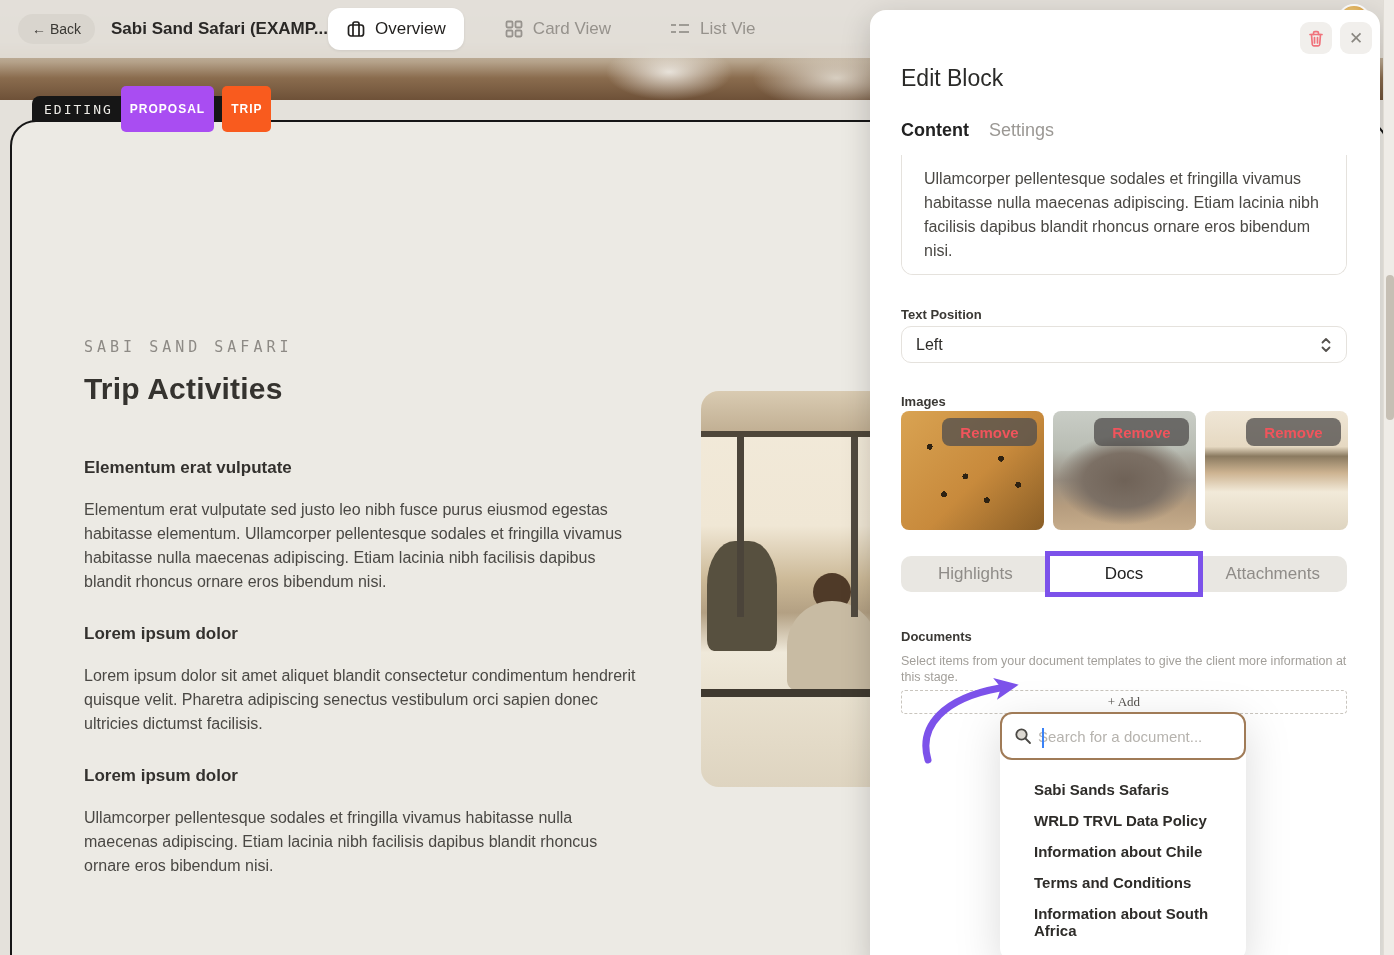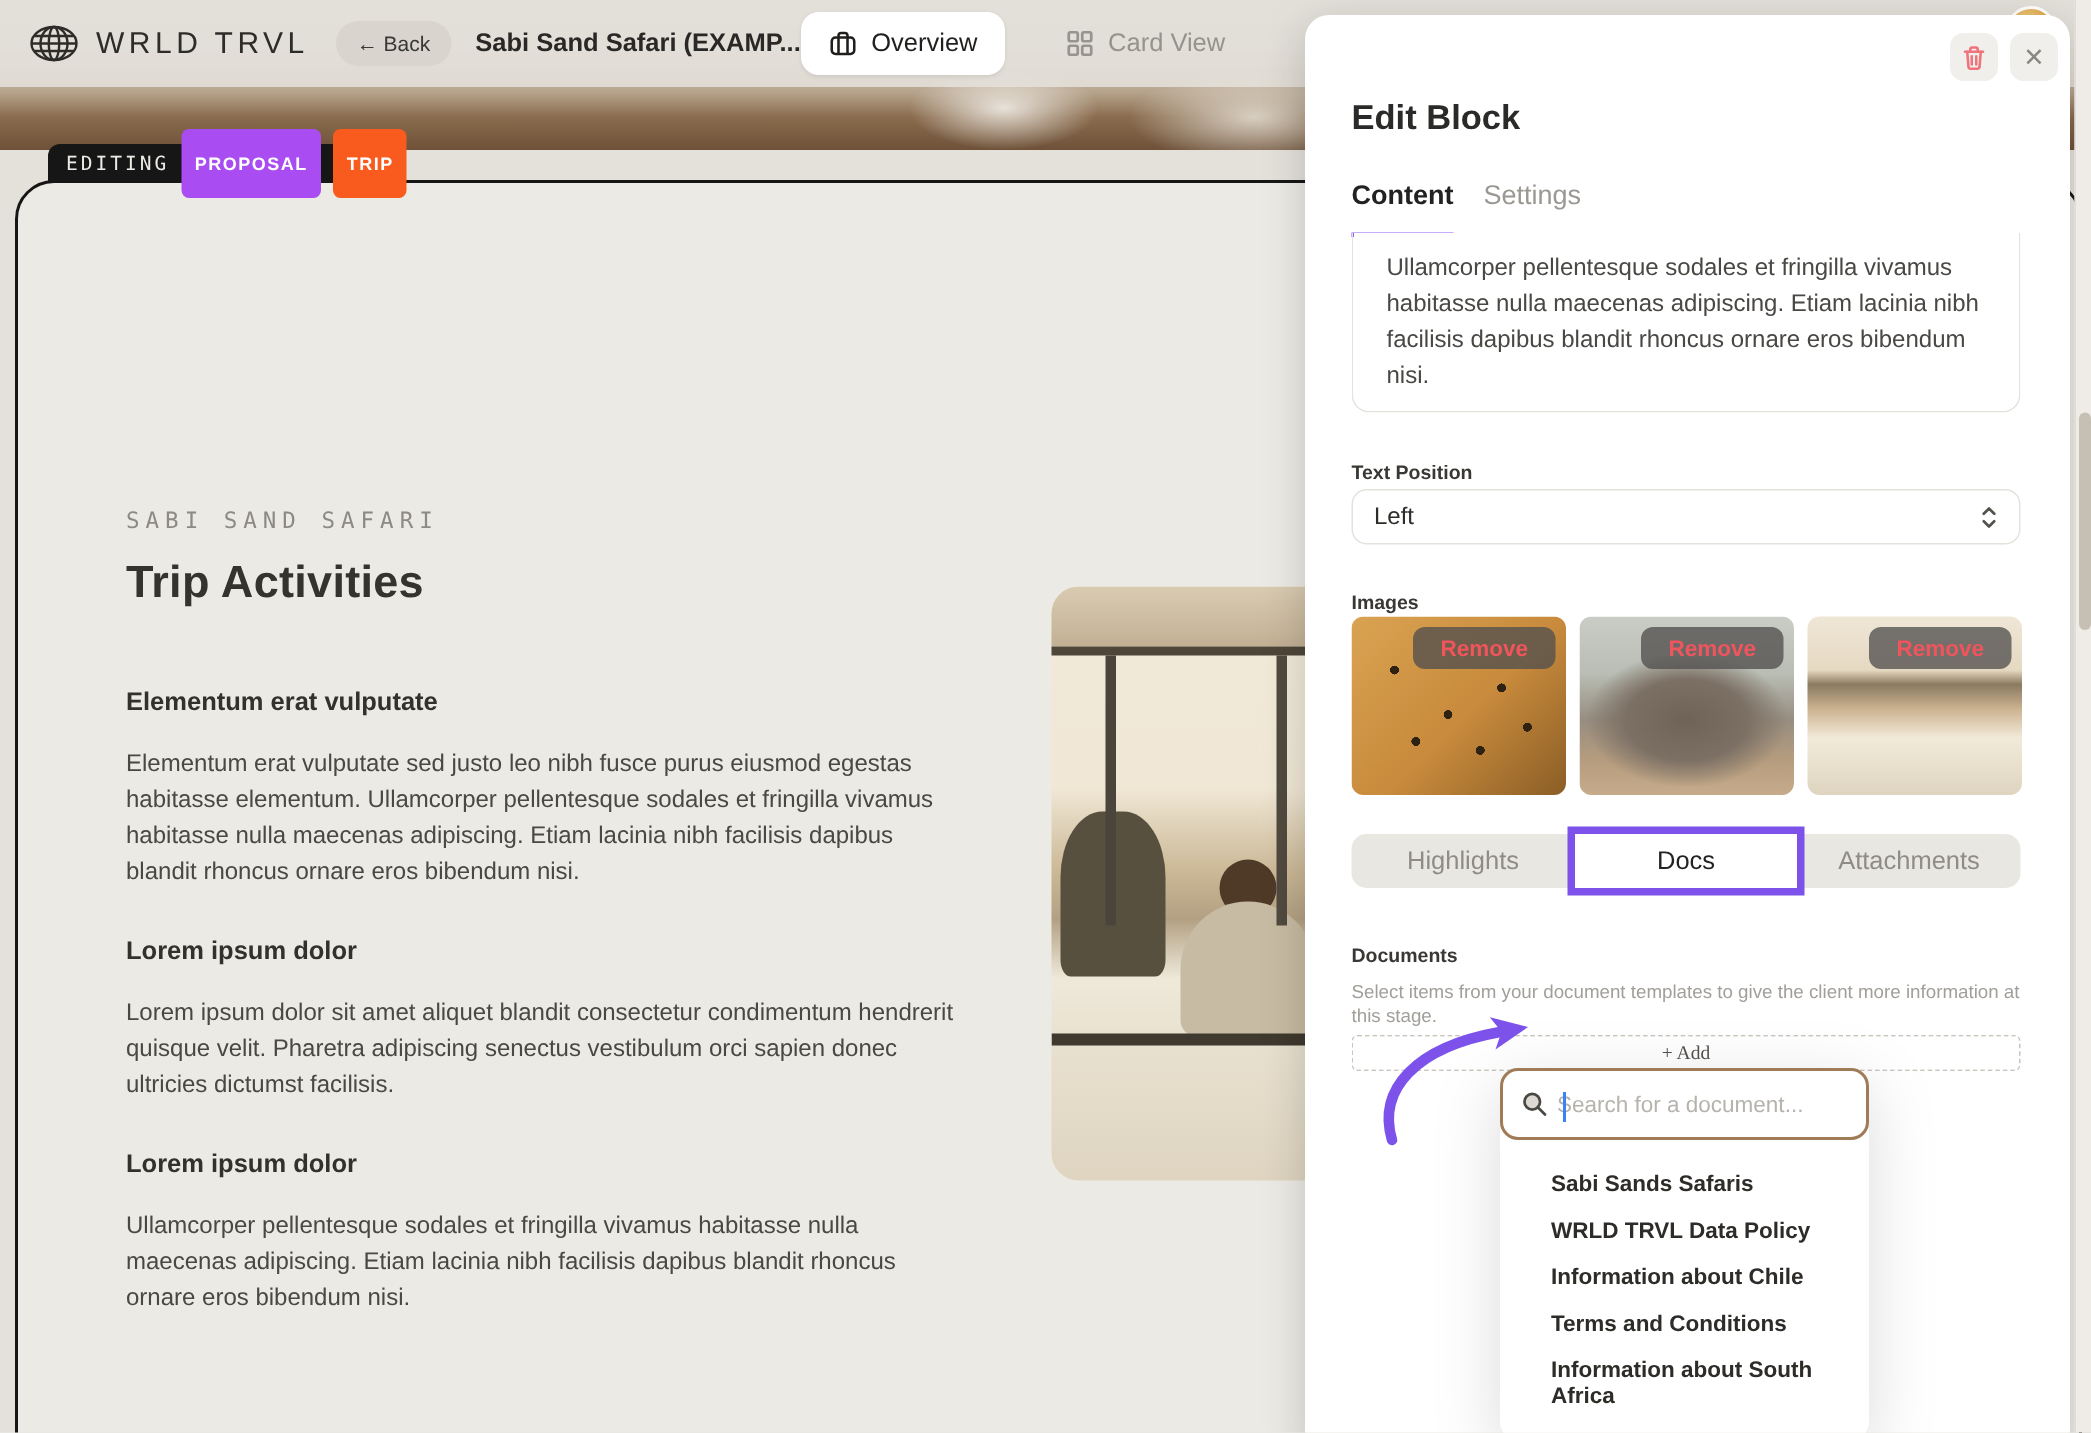--- a/index.html
+++ b/index.html
@@ -75,24 +75,24 @@
     position:absolute; left:870px; top:10px; width:510px; height:960px;
     background:#FFFFFF; border-radius:16px; box-shadow:0 8px 30px rgba(0,0,0,.18);
     z-index:20;
   }
   .icon-btn {
     position:absolute; top:12px; width:32px; height:32px; border-radius:9px; background:#F1EFEC;
     display:flex; align-items:center; justify-content:center; cursor:pointer; border:none;
   }
   .trash-btn { right:48px; }
   .close-btn { right:8px; color:#8A8781; font-size:17px; }
-  .panel-title { position:absolute; left:31px; top:55px; font-size:23px; font-weight:700; color:#2A2A28; }
+  .panel-title { position:absolute; left:31px; top:55px; font-size:23px; font-weight:400; color:#2A2A28; }
   .panel-tabs { position:absolute; left:31px; top:110px; display:flex; gap:20px; }
   .panel-tab { font-size:18px; color:#9B9894; padding-bottom:14px; cursor:pointer; }
-  .panel-tab.active { color:#222; font-weight:700; border-bottom:3px solid #8b5cf6; }
+  .panel-tab.active { color:#222; font-weight:700; border-bottom:3px solid #0f766e; }
 
   .block-textarea {
     position:absolute; left:31px; top:145px; width:446px; height:120px;
     border:1px solid #E5E2DD; border-top:none; border-radius:0 0 12px 12px;
     font-family:"Liberation Sans", sans-serif; font-size:16px; line-height:24px; color:#4A4844;
     padding:12px 22px; resize:none; background:#fff; outline:none;
   }
 
   .field-label { position:absolute; left:31px; font-size:13px; font-weight:700; color:#3A3834; }
   .select-box {
@@ -166,33 +166,20 @@
     background:radial-gradient(circle at 40% 35%, #F4D98B, #D99A3E 70%, #A96F25); border:2px solid #fff; z-index:10; }
 
   svg { display:block; }
 </style>
 </head>
 <body>
 
 <div class="hero"></div>
 
 <div class="navbar">
-  <div class="brand">
-    <span>
-      <svg width="36" height="30" viewBox="0 0 36 30" fill="none" stroke="#2E2C29" stroke-width="1.6">
-        <ellipse cx="18" cy="15" rx="15" ry="11"></ellipse>
-        <ellipse cx="18" cy="15" rx="9" ry="11"></ellipse>
-        <ellipse cx="18" cy="15" rx="3.5" ry="11"></ellipse>
-        <line x1="3" y1="15" x2="33" y2="15"></line>
-        <line x1="5" y1="10" x2="31" y2="10"></line>
-        <line x1="5" y1="20" x2="31" y2="20"></line>
-      </svg>
-    </span>
-    <span class="brand-name">WRLD TRVL</span>
-  </div>
   <div class="back-pill">← Back</div>
   <div class="trip-title">Sabi Sand Safari (EXAMP...</div>
   <div class="nav-tabs">
     <div class="nav-tab active">
       <span>
         <svg width="20" height="20" viewBox="0 0 20 20" fill="none" stroke="#211F1D" stroke-width="1.7">
           <rect x="2.5" y="6" width="15" height="11" rx="2.5"></rect>
           <path d="M7 6 V4.8 A1.8 1.8 0 0 1 8.8 3 h2.4 A1.8 1.8 0 0 1 13 4.8 V6"></path>
           <path d="M7 6 v11 M13 6 v11"></path>
         </svg>

